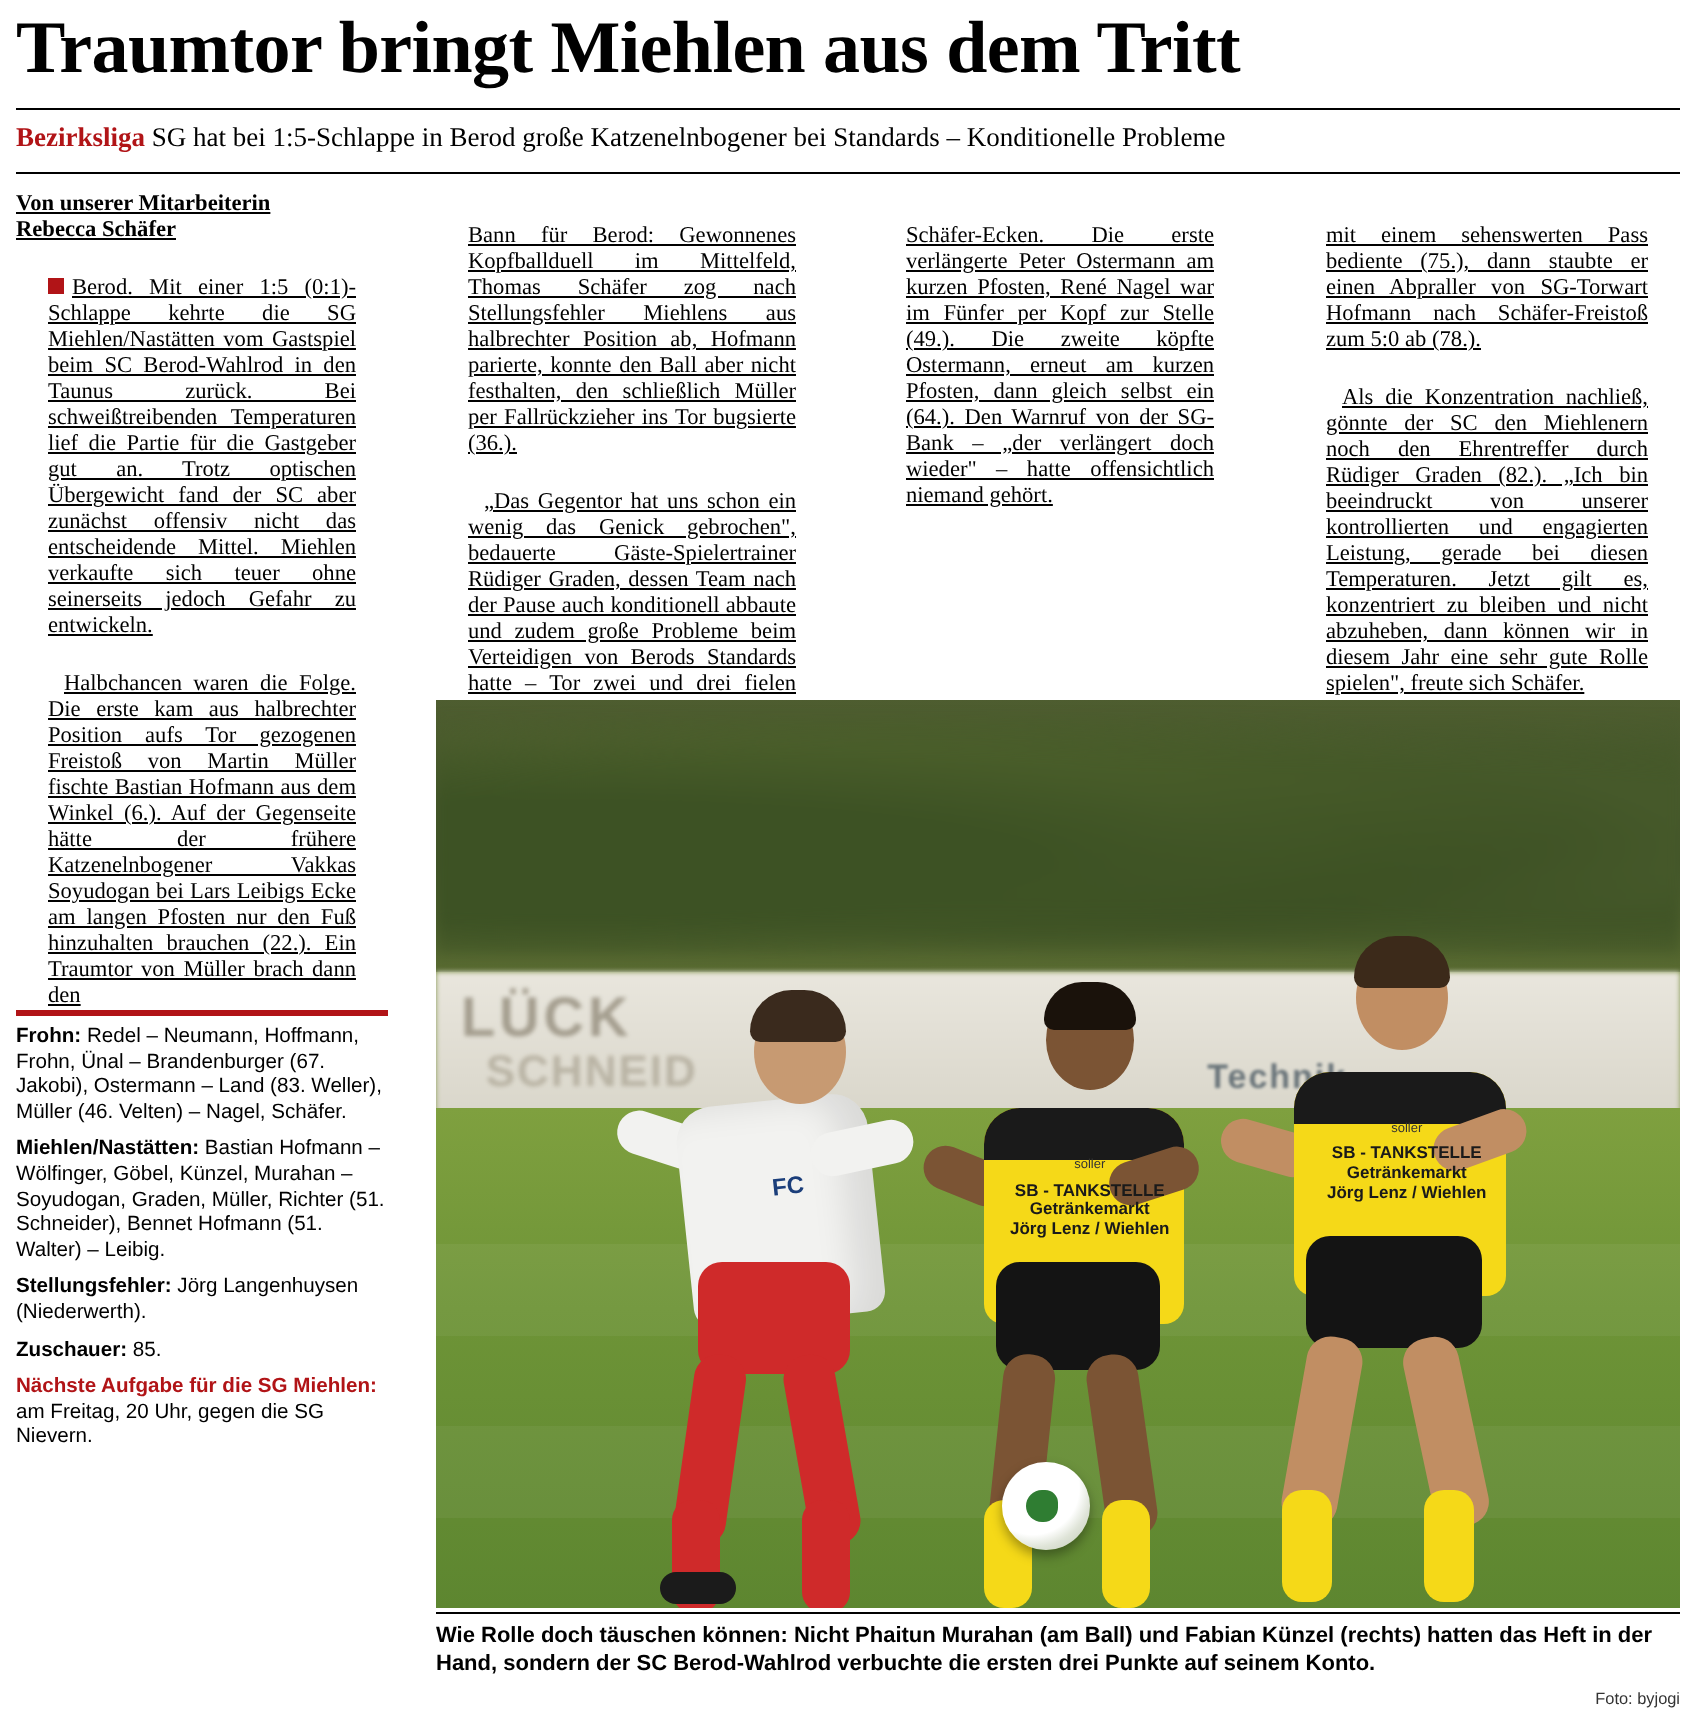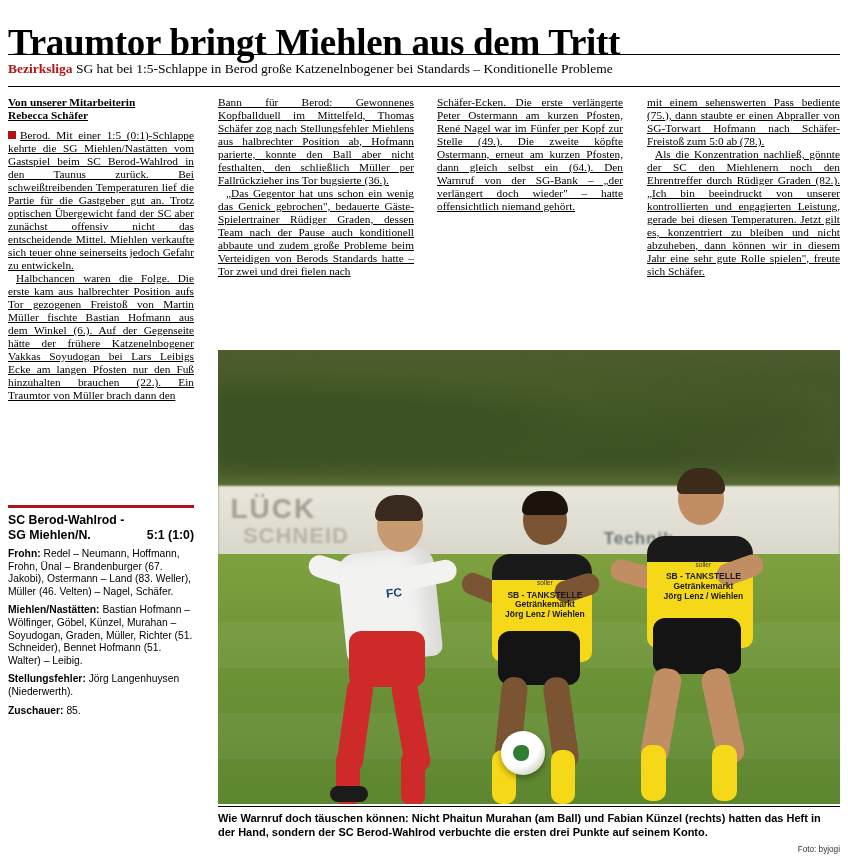--- a/index.html
+++ b/index.html
@@ -18,21 +18,21 @@
   .page {
     position: relative;
     width: 848px;
     height: 860px;
     padding: 0;
   }
   
   .headline {
     position: absolute;
     left: 8px;
-    top: 22px;
+    top: 4px;
     width: 830px;
     font-family: "Liberation Serif", serif;
     font-weight: bold;
     font-size: 37px;
     line-height: 42px;
     letter-spacing: -0.3px;
     color: #000;
   }
   .rule-top {
     position: absolute;
@@ -68,21 +68,21 @@
   .col {
     position: absolute;
     top: 96px;
     font-size: 11.3px;
     line-height: 13.0px;
     text-align: justify;
     font-family: "Liberation Serif", serif;
     text-decoration: underline;
   }
   .col p {
-    margin: 0;
+    margin: 16px;
     text-indent: 0;
   }
   .col p + p {
     text-indent: 8px;
   }
   #col1 { left: 8px;   width: 186px; }
   #col2 { left: 218px; width: 196px; }
   #col3 { left: 437px; width: 186px; }
   #col4 { left: 647px; width: 193px; }
 
@@ -312,37 +312,35 @@
     <p><span>Schäfer-Ecken. Die erste verlängerte Peter Ostermann am kurzen Pfosten, René Nagel war im Fünfer per Kopf zur Stelle (49.). Die zweite köpfte Ostermann, erneut am kurzen Pfosten, dann gleich selbst ein (64.). Den Warnruf von der SG-Bank – „der verlängert doch wieder" – hatte offensichtlich niemand gehört.</span></p>
   </div>
 
   <div class="col" id="col4">
     <p><span>mit einem sehenswerten Pass bediente (75.), dann staubte er einen Abpraller von SG-Torwart Hofmann nach Schäfer-Freistoß zum 5:0 ab (78.).</span></p>
     <p><span>Als die Konzentration nachließ, gönnte der SC den Miehlenern noch den Ehrentreffer durch Rüdiger Graden (82.). „Ich bin beeindruckt von unserer kontrollierten und engagierten Leistung, gerade bei diesen Temperaturen. Jetzt gilt es, konzentriert zu bleiben und nicht abzuheben, dann können wir in diesem Jahr eine sehr gute Rolle spielen", freute sich Schäfer.</span></p>
   </div>
 
   <div class="resultbox">
     <div class="topbar"></div>
-    <div class="match-title">
-      <span>SC Berod-Wahlrod -</span><br>
-      <span>SG Miehlen/N.</span>
-      <span class="score">5:1 (1:0)</span>
-    </div>
 
     <div class="rb-block">
       <span class="rb-label">Frohn:</span><span> Redel – Neumann, Hoffmann, Frohn, Ünal – Brandenburger (67. Jakobi), Ostermann – Land (83. Weller), Müller (46. Velten) – Nagel, Schäfer.</span>
     </div>
     <div class="rb-block">
       <span class="rb-label">Miehlen/Nastätten:</span><span> Bastian Hofmann – Wölfinger, Göbel, Künzel, Murahan – Soyudogan, Graden, Müller, Richter (51. Schneider), Bennet Hofmann (51. Walter) – Leibig.</span>
     </div>
     <div class="rb-block">
       <span class="rb-label">Stellungsfehler:</span><span> Jörg Langenhuysen (Niederwerth).</span>
     </div>
     <div class="rb-block">
       <span class="rb-label">Zuschauer:</span><span> 85.</span>
+    </div>
+    <div class="rb-block">
+      <span class="redlabel">Nächste Aufgabe für die SG Miehlen:</span><span> am Freitag, 20 Uhr, gegen die SG Nievern.</span>
     </div>
   </div>
 
   <div class="photo">
     <div class="sky"></div>
     <div class="treeline"></div>
     <div class="blurtrees"></div>
     <div class="banner"></div>
     <div class="banner-txt">LÜCK</div>
     <div class="banner-txt2">SCHNEID</div>
@@ -398,16 +396,16 @@
     <div class="player p-y2-short"></div>
     <div class="player p-y2-legL"></div>
     <div class="player p-y2-legR"></div>
     <div class="player p-y2-sockL"></div>
     <div class="player p-y2-sockR"></div>
 
     <div class="ball"></div>
   </div>
 
   <div class="caption-rule"></div>
-  <div class="photo-caption">Wie Warnruf doch täuschen können: Nicht Phaitun Murahan (am Ball) und Fabian Künzel (rechts) hatten das Heft in der Hand, sondern der SC Berod-Wahlrod verbuchte die ersten drei Punkte auf seinem Konto.</div>
+  <div class="photo-caption">Wie Rolle doch täuschen können: Nicht Phaitun Murahan (am Ball) und Fabian Künzel (rechts) hatten das Heft in der Hand, sondern der SC Berod-Wahlrod verbuchte die ersten drei Punkte auf seinem Konto.</div>
   <div class="photo-credit">Foto: byjogi</div>
 
 </div>
 
 </body></html>

